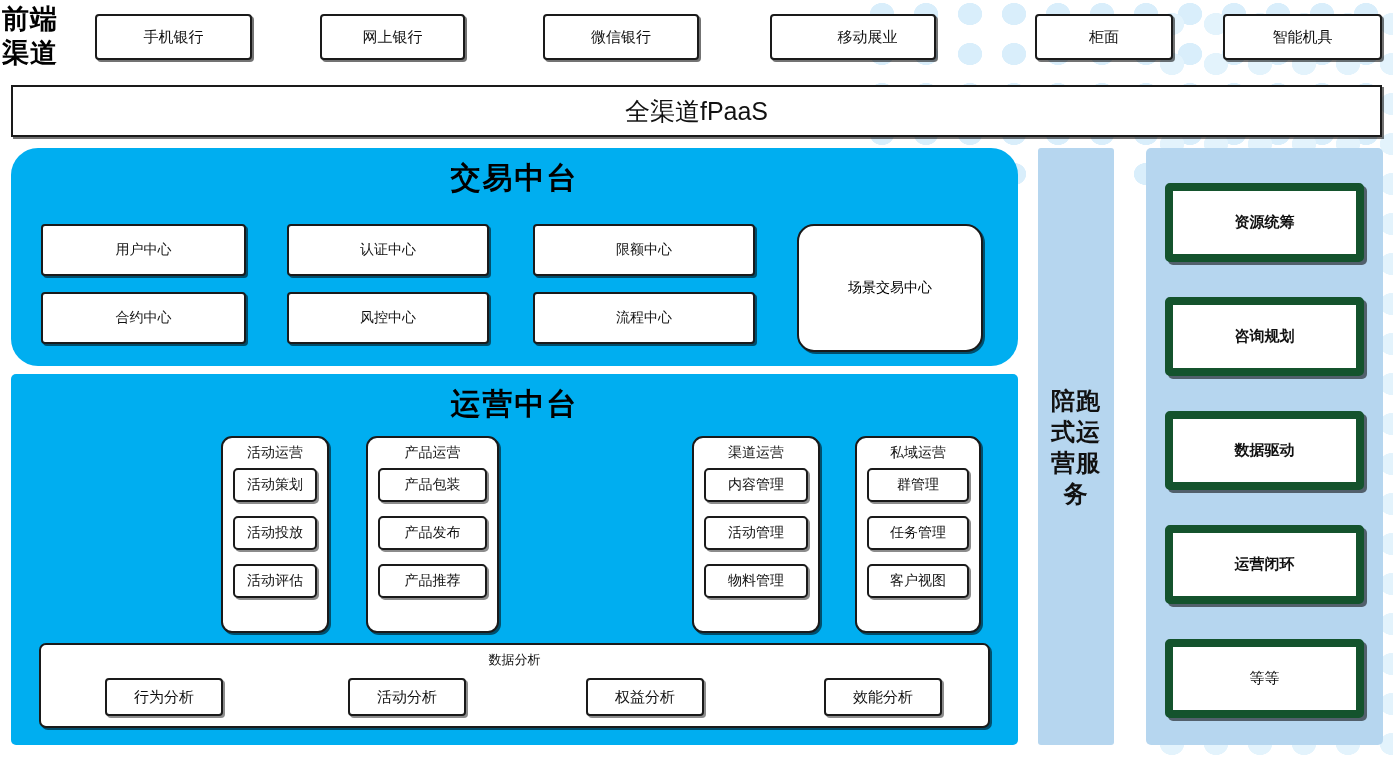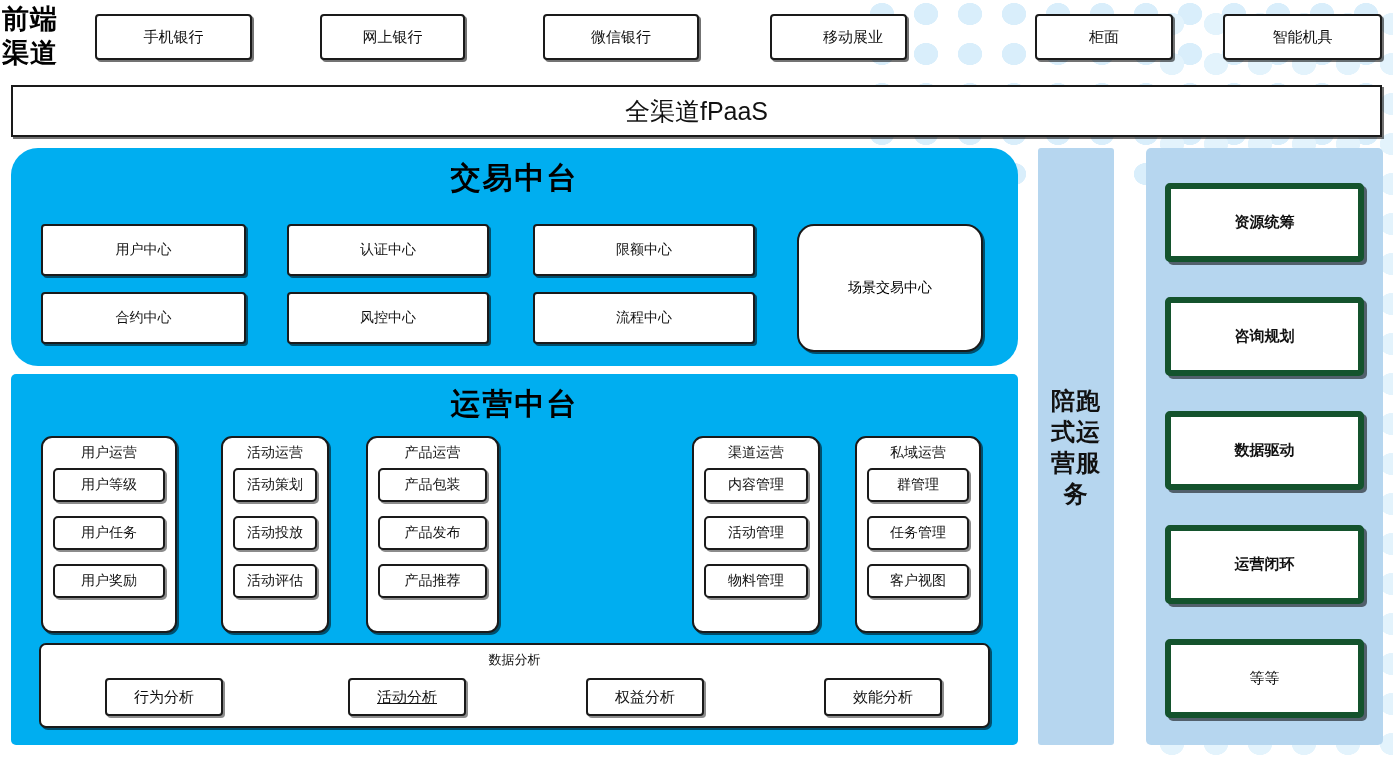--- a/index.html
+++ b/index.html
@@ -127,21 +127,21 @@
     letter-spacing:1px;
   }
 
   
   #pillars{
     position:absolute;left:1146px;top:148px;width:237px;height:597px;
     background:#B6D6EF;border-radius:5px;
   }
   .pillar{
     position:absolute;left:19px;width:199px;height:79px;
-    background:#fff;border:6px solid #14532d;border-radius:5px;
+    background:#fff;border:8px solid #14532d;border-radius:5px;
     box-sizing:border-box;
     display:flex;align-items:center;justify-content:center;
     font-size:15px;color:#111;font-weight:bold;
     box-shadow:3px 3px 0 rgba(0,0,0,.55);
   }
   .pillar.plain{font-weight:normal;}
 </style>
 </head>
 <body>
 
@@ -157,21 +157,21 @@
 
   <div class="wbox chan r4" id="chan-0" style="left: 95px; width: 157px;">
       <span>手机银行</span>
     </div>
   <div class="wbox chan r4" id="chan-1" style="left: 320px; width: 145px;">
       <span>网上银行</span>
     </div>
   <div class="wbox chan r4" id="chan-2" style="left: 543px; width: 156px;">
       <span>微信银行</span>
     </div>
-  <div class="wbox chan r4" id="chan-3" style="left: 770px; width: 137px; padding-left: 29px;">
+  <div class="wbox chan r4" id="chan-3" style="left: 770px; width: 166px; padding-left: 29px;">
       <span>移动展业</span>
     </div>
   <div class="wbox chan r4" id="chan-4" style="left: 1035px; width: 138px;">
       <span>柜面</span>
     </div>
   <div class="wbox chan r4" id="chan-5" style="left: 1223px; width: 159px;">
       <span>智能机具</span>
     </div>
 
   <div class="wbox" id="omni">
@@ -200,32 +200,20 @@
       <span>流程中心</span>
     </div>
   <div class="wbox r8" id="scene-cell" style="left: 797px; top: 224px; width: 186px; height: 128px;">
       <span>场景交易中心</span>
     </div>
 
   <div class="bluepanel" id="ops-panel">
     <div class="panel-title">运营中台</div>
   </div>
 
-  <div class="opscol" id="opscol-0" style="left: 41px; width: 136px;">
-    <div class="opscol-title">用户运营</div>
-    <div class="opsitem oi" style="left: 10px; width: 112px; top: 30px;">
-        <span>用户等级</span>
-      </div>
-    <div class="opsitem oi" style="left: 10px; width: 112px; top: 78px;">
-        <span>用户任务</span>
-      </div>
-    <div class="opsitem oi" style="left: 10px; width: 112px; top: 126px;">
-        <span>用户奖励</span>
-      </div>
-  </div>
 
   <div class="opscol" id="opscol-1" style="left: 221px; width: 108px;">
     <div class="opscol-title">活动运营</div>
     <div class="opsitem oi" style="left: 10px; width: 84px; top: 30px;">
         <span>活动策划</span>
       </div>
     <div class="opsitem oi" style="left: 10px; width: 84px; top: 78px;">
         <span>活动投放</span>
       </div>
     <div class="opsitem oi" style="left: 10px; width: 84px; top: 126px;">
@@ -271,21 +259,21 @@
     <div class="opsitem oi" style="left: 10px; width: 102px; top: 126px;">
         <span>客户视图</span>
       </div>
   </div>
 
   <div id="analytics">
     <div id="analytics-title">数据分析</div>
     <div class="achip ac" style="left: 64px;">
         <span>行为分析</span>
       </div>
-    <div class="achip ac" style="left: 307px; text-decoration: underline;">
+    <div class="achip ac" style="left: 307px;">
         <span>活动分析</span>
       </div>
     <div class="achip ac" style="left: 545px;">
         <span>权益分析</span>
       </div>
     <div class="achip ac" style="left: 783px;">
         <span>效能分析</span>
       </div>
   </div>
 

